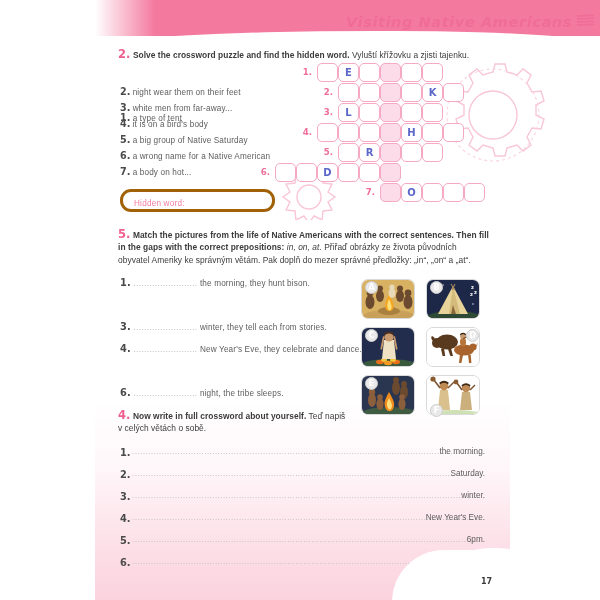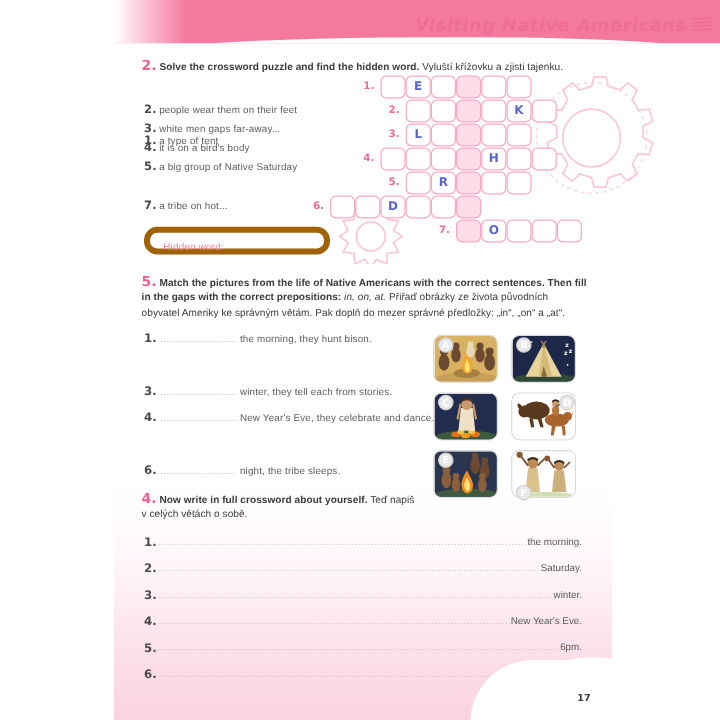--- a/index.html
+++ b/index.html
@@ -119,21 +119,21 @@
     font-size: 9.6px;
     font-family: "DejaVu Sans", sans-serif;
     margin-right: 2px;
   }
 
   
   .hidden-box {
     position: absolute;
     left: 120px; top: 189px;
     width: 155px; height: 23px;
-    border: 5px solid #a16207;
+    border: 3px solid #a16207;
     border-radius: 11px;
     background: #ffffff;
   }
   .hidden-box span {
     position: absolute;
     left: 11px; top: 7px;
     font-size: 8.2px;
     color: #f2809f;
     letter-spacing: 0.2px;
   }
@@ -269,33 +269,36 @@
   <div class="ex-head" style="left:118px; top:48px; width:370px;">
     <span class="ex-num">2.</span>
     <span class="bold">Solve the crossword puzzle and find the hidden word.</span>
     <span>Vyluští křížovku a zjisti tajenku.</span>
   </div>
 
   <div class="clue" style="top:70px;margin-top:42px;">
     <b>1.</b><span>a type of tent</span>
   </div>
   <div class="clue" style="top:86px;">
-    <b>2.</b><span>people wear them on their feet</span>
+    <b>2.</b><span>night wear them on their feet</span>
   </div>
   <div class="clue" style="top:102px;">
-    <b>3.</b><span>white men gaps far-away...</span>
+    <b>3.</b><span>white men from far-away...</span>
   </div>
   <div class="clue" style="top:118px;">
     <b>4.</b><span>it is on a bird's body</span>
   </div>
   <div class="clue" style="top:134px;">
     <b>5.</b><span>a big group of Native Saturday</span>
   </div>
+  <div class="clue" style="top:150px;">
+    <b>6.</b><span>a wrong name for a Native American</span>
+  </div>
   <div class="clue" style="top:166px;">
-    <b>7.</b><span>a tribe on hot...</span>
+    <b>7.</b><span>a body on hot...</span>
   </div>
 
   <div class="hidden-box">
     <span>Hidden word:</span>
   </div>
 
   <svg class="deco" style="left:443px; top:58px; width:120px; height:115px;" viewBox="0 0 120 115">
     <g stroke="#f8c6d8" stroke-width="1.4" fill="none">
       <path d="M52,6 l10,0 l2,8 l10,3 l6,-6 l8,6 l-4,8 l5,9 l9,-1 l3,10 l-8,4 l0,10 l8,4 l-3,10 l-9,-1 l-5,9 l4,8 l-8,6 l-6,-6 l-10,3 l-2,8 l-10,0 l-2,-8 l-10,-3 l-6,6 l-8,-6 l4,-8 l-5,-9 l-9,1 l-3,-10 l8,-4 l0,-10 l-8,-4 l3,-10 l9,1 l5,-9 l-4,-8 l8,-6 l6,6 l10,-3 z"></path>
       <circle cx="50" cy="57" r="24"></circle>

